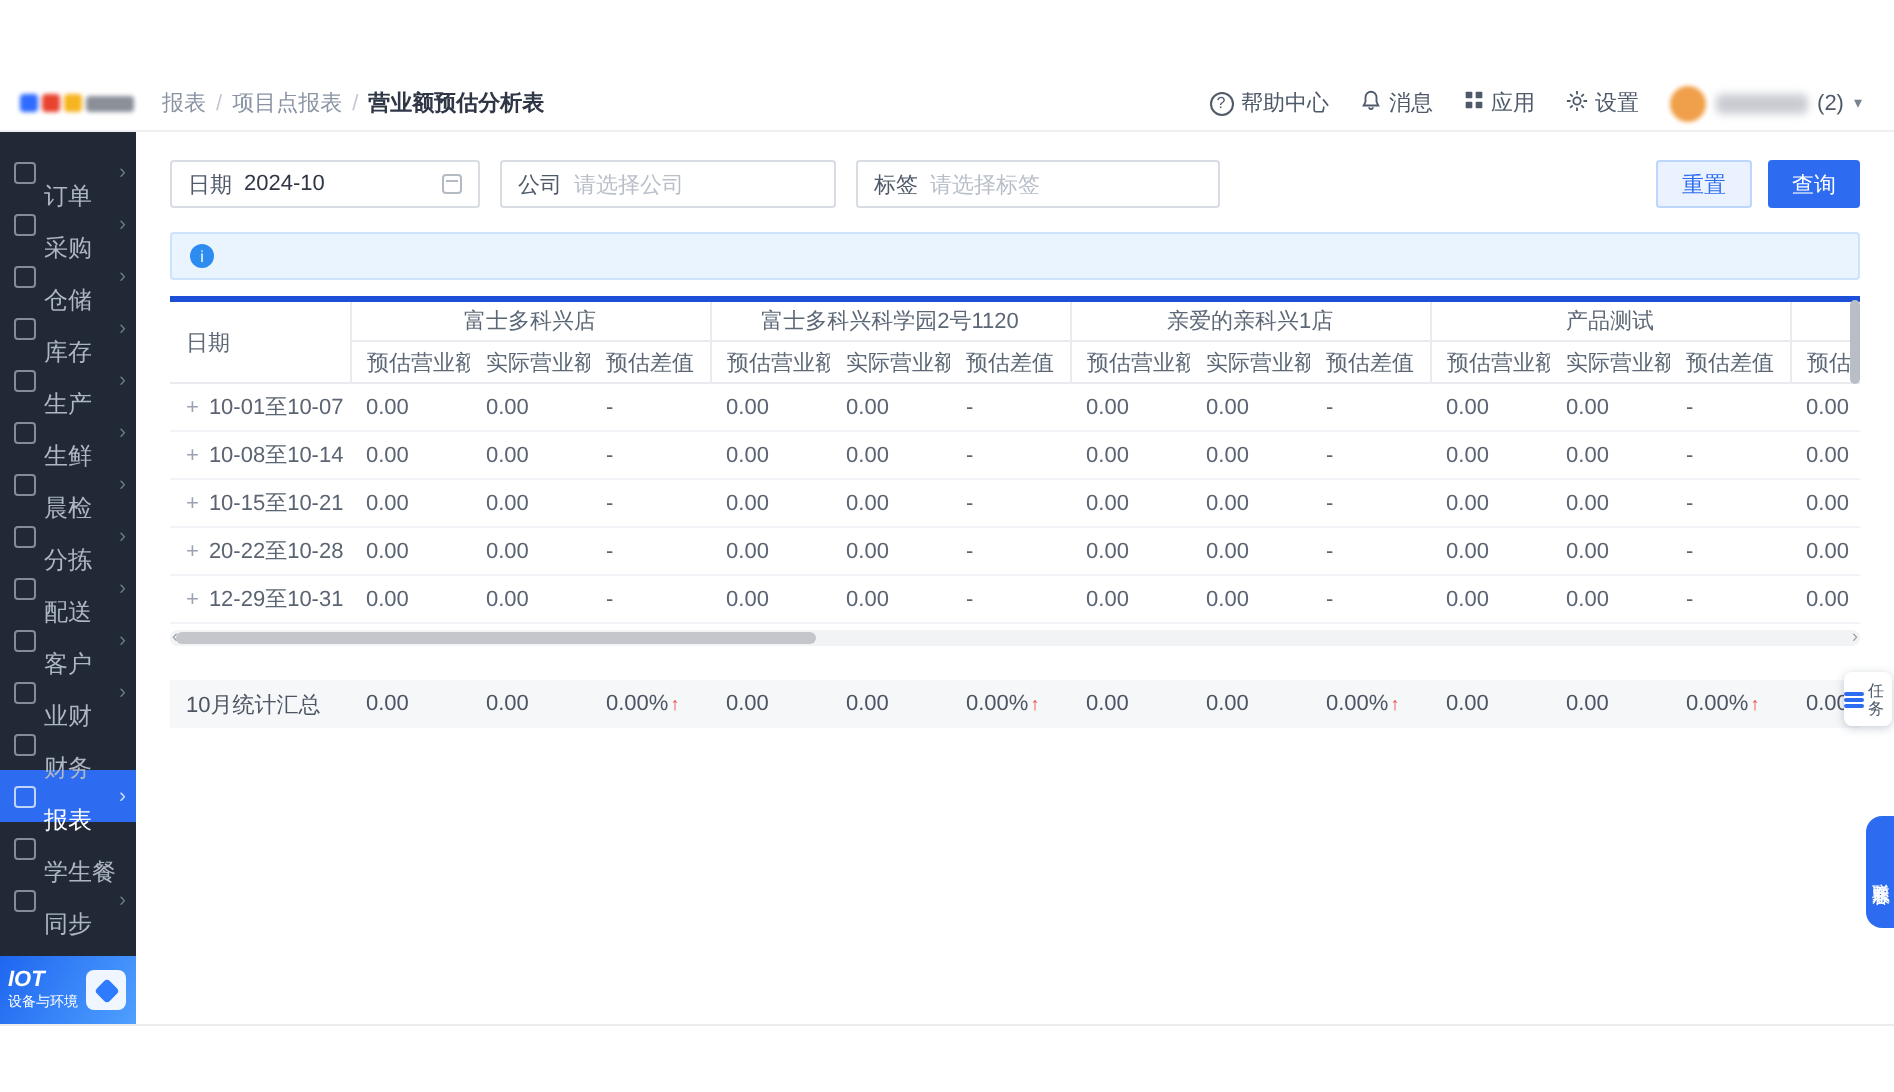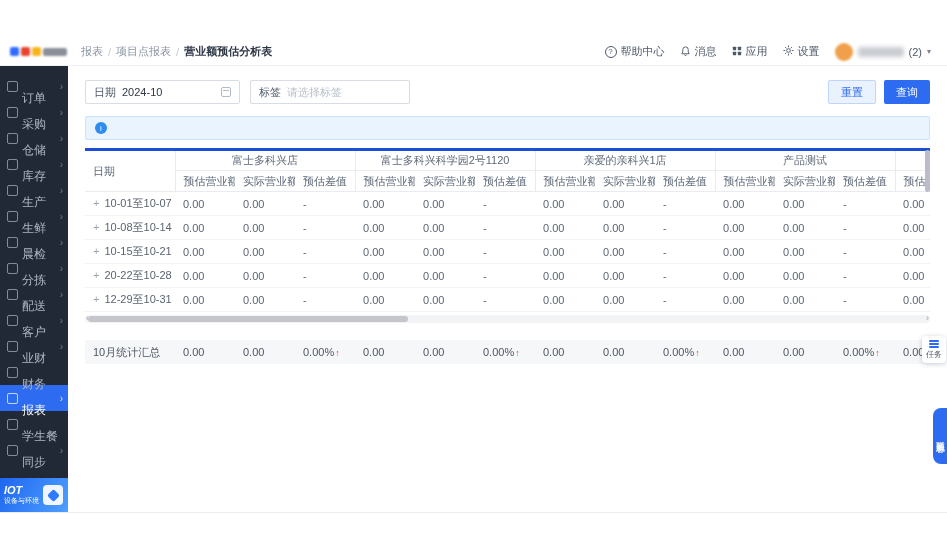--- a/index.html
+++ b/index.html
@@ -46,21 +46,21 @@
   .iot-ico i{width:9px;height:9px;background:#2f7bff;border-radius:2px;transform:rotate(45deg);display:block;}
 
   
   .main{position:absolute;left:68px;top:66px;width:864px;height:446px;background:#fff;
         padding:14px 2px 0 17px;box-sizing:border-box;z-index:2;}
   .filters{display:flex;align-items:center;gap:10px;}
   .f-input{height:24px;border:1px solid #d8dce3;border-radius:2px;display:flex;align-items:center;
            padding:0 8px;font-size:11px;gap:6px;background:#fff;cursor:pointer;box-sizing:border-box;}
   .f-input.date{width:155px;}
   .f-input.company{width:168px;}
-  .f-input.tag{width:160px;}
+  .f-input.tag{width:182px;}
   .f-label{color:#4e5969;}
   .f-value{color:#2f3746;}
   .f-ph{color:#b8bfc9;}
   .cal-icon{width:10px;height:10px;border:1px solid #b4bac4;border-radius:2px;margin-left:auto;position:relative;box-sizing:border-box;}
   .cal-icon::before{content:"";position:absolute;left:1px;right:1px;top:2px;height:1px;background:#b4bac4;}
   .f-buttons{margin-left:auto;display:flex;gap:8px;}
   .btn{border:none;border-radius:2px;font-size:11px;height:24px;padding:0 12px;cursor:pointer;
        font-family:inherit;}
   .btn.ghost{background:#eaf2ff;color:#2d6cf0;border:1px solid #bed6fb;box-sizing:border-box;}
   .btn.primary{background:#2d6cf0;color:#fff;}
@@ -88,21 +88,21 @@
   .hs-left,.hs-right{position:absolute;top:-2px;font-size:9px;color:#9aa0a8;line-height:11px;cursor:pointer;}
   .hs-left{left:1px;} .hs-right{right:1px;}
   .summary-table{margin-top:17px;}
   .summary-table td{background:#f6f7f9;border-bottom:none;color:#4c5563;}
   .diff{color:#f23c3c;}
   .up{font-size:9px;margin-left:1px;color:#f23c3c;}
   .vthumb{position:absolute;right:0;top:2px;width:5px;height:42px;background:#b9bec6;border-radius:3px;cursor:pointer;}
 
   
   .float-task{position:absolute;left:922px;top:336px;width:24px;height:27px;background:#fff;
-              border-radius:4px;box-shadow:0 1px 5px rgba(31,56,88,.25);display:flex;flex-direction:column;
+              border-radius:4px;box-shadow:0 1px 5px rgba(31,56,88,.25);display:flex;flex-direction:row;
               align-items:center;justify-content:center;gap:2px;z-index:6;cursor:pointer;}
   .task-ico{display:flex;flex-direction:column;gap:1px;}
   .task-ico i{width:10px;height:2px;background:#2d6cf0;border-radius:1px;display:block;}
   .task-label{font-size:8px;color:#4e5969;line-height:9px;}
   .float-service{position:absolute;left:933px;top:408px;width:14px;height:56px;background:#2d6cf0;
                  border-radius:8px 0 0 8px;color:#fff;display:flex;align-items:center;justify-content:center;
                  z-index:6;cursor:pointer;}
   .float-service span{writing-mode:vertical-rl;font-size:9px;letter-spacing:1px;}
   .bottom-line{position:absolute;left:0;top:512px;width:947px;border-top:1px solid #ececec;}
 </style>
@@ -247,20 +247,24 @@
   </div>
 </aside>
 
 <main class="main">
 
   <div class="filters">
     <div class="f-input date">
       <span class="f-label">日期</span>
       <span class="f-value">2024-10</span>
       <span class="cal-icon"></span>
+    </div>
+    <div class="f-input company">
+      <span class="f-label">公司</span>
+      <span class="f-ph">请选择公司</span>
     </div>
     <div class="f-input tag">
       <span class="f-label">标签</span>
       <span class="f-ph">请选择标签</span>
     </div>
     <div class="f-buttons">
       <button class="btn ghost">重置</button>
       <button class="btn primary">查询</button>
     </div>
   </div>

